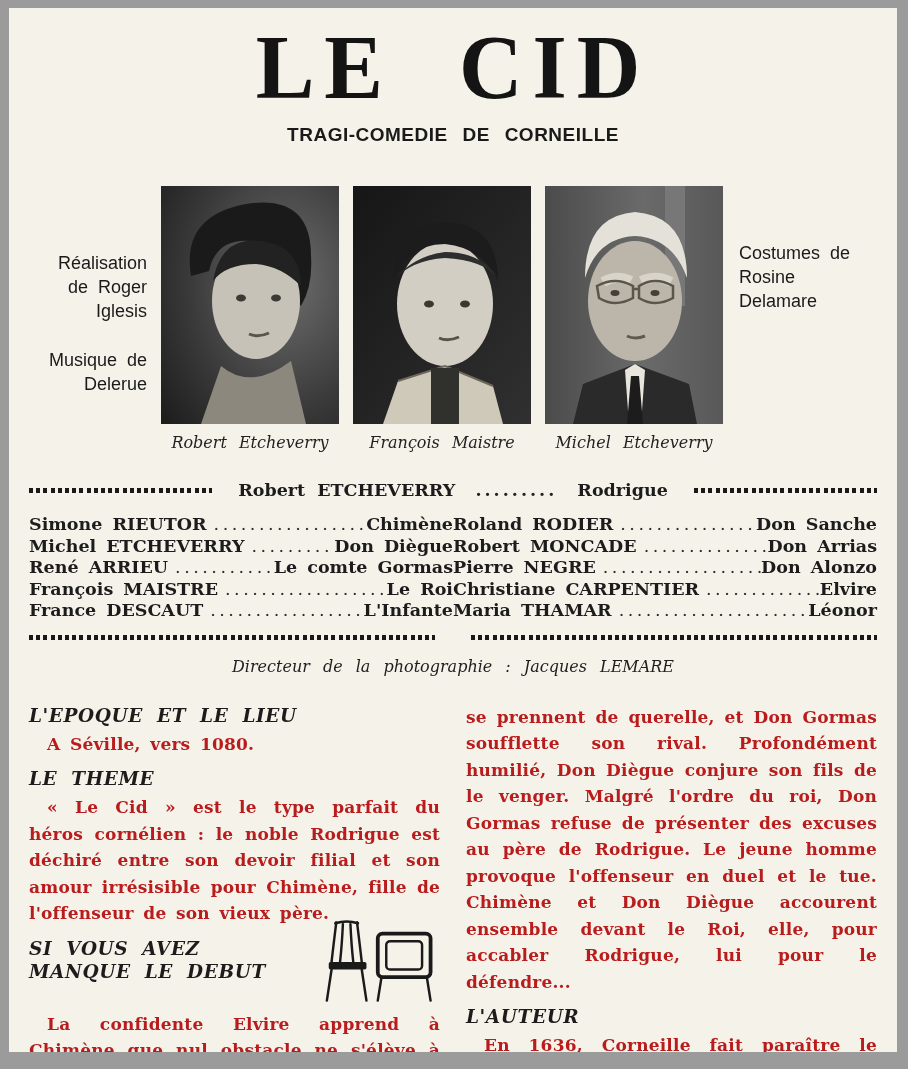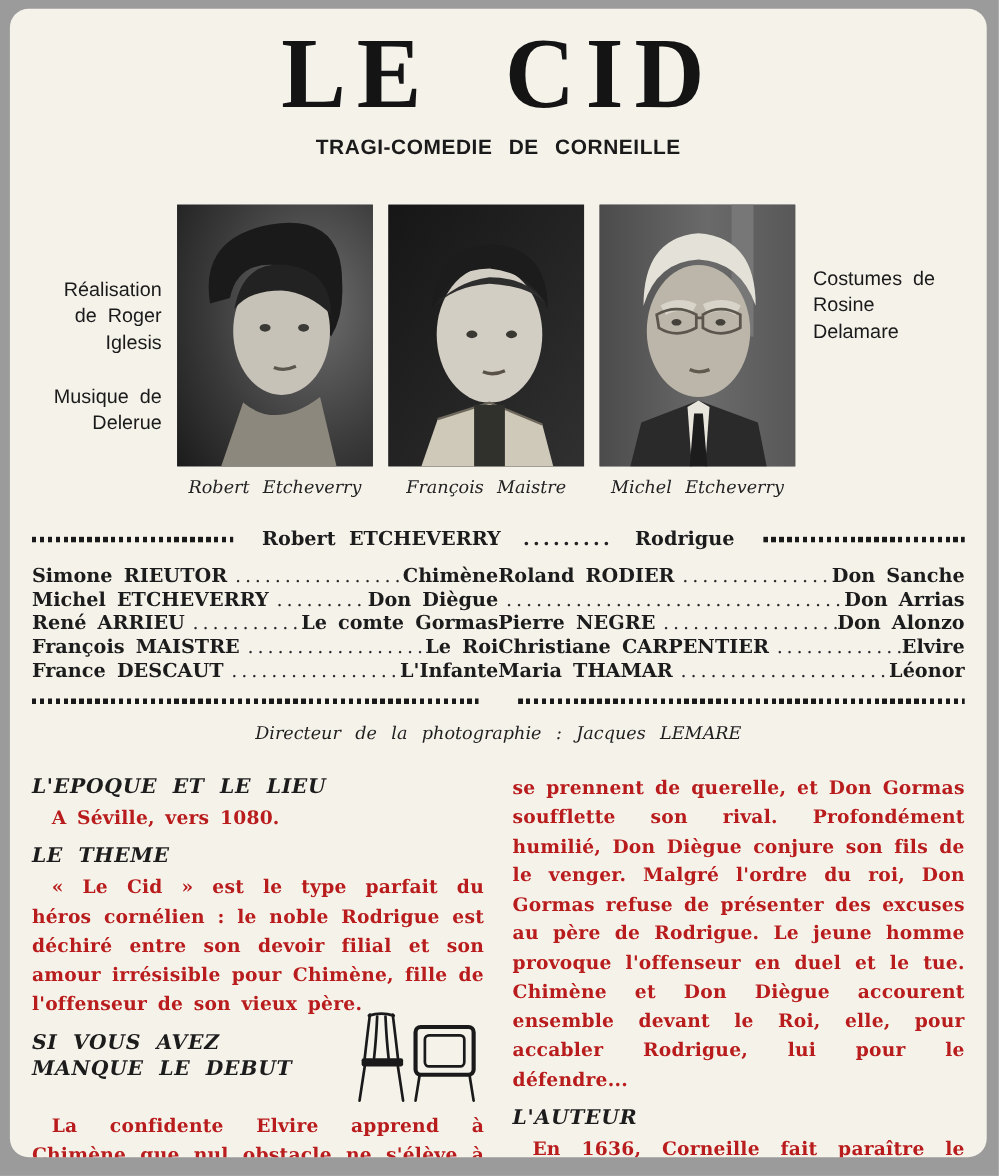--- a/index.html
+++ b/index.html
@@ -8,21 +8,20 @@
     background:#9b9b9b;
     position:relative;
     font-family:"DejaVu Serif", serif;
     overflow:hidden;
   }
   .page{
     position:absolute;top:8px;left:9px;right:11px;bottom:17px;
     background:#f5f2ea;
     color:#1c1c1c;
     overflow:hidden;
-    border-radius:17px;
   }
   .inner{padding:0 20px;}
 
   
   .title{
     margin-top:16px;
     text-align:center;
     font-family:"Liberation Serif", serif;
     font-weight:bold;
     font-size:88px;
@@ -289,20 +288,21 @@
           </div>
         </div>
 
         <div class="cast-col">
           <div class="cast-row">
             <span class="cname">Roland RODIER</span>
             <span class="leader">........................................................</span>
             <span class="crole">Don Sanche</span>
           </div>
           <div class="cast-row">
+            <span class="cname">Robert MONCADE</span>
             <span class="leader">........................................................</span>
             <span class="crole">Don Arrias</span>
           </div>
           <div class="cast-row">
             <span class="cname">Pierre NEGRE</span>
             <span class="leader">........................................................</span>
             <span class="crole">Don Alonzo</span>
           </div>
           <div class="cast-row">
             <span class="cname">Christiane CARPENTIER</span>

